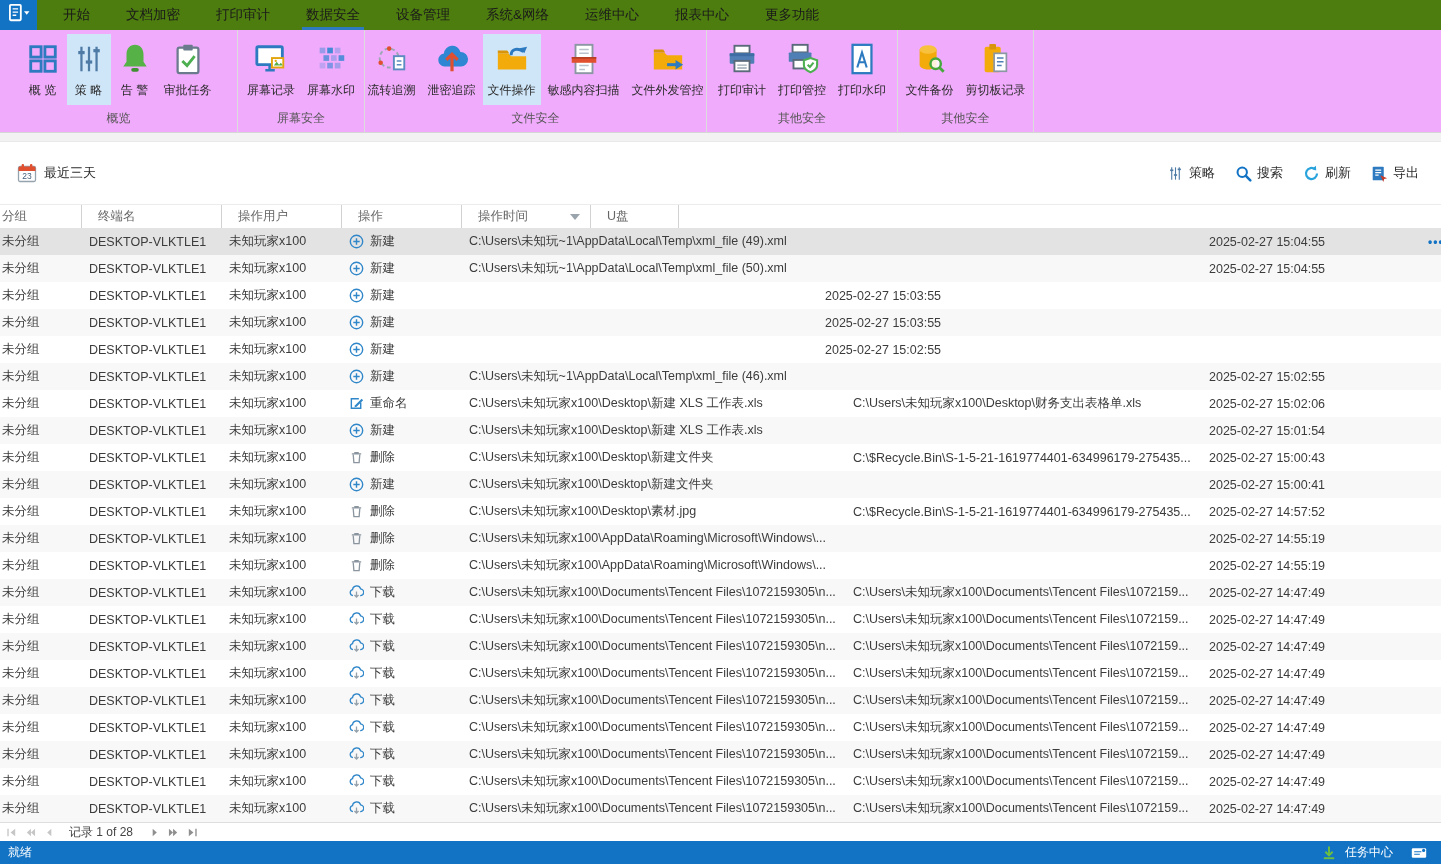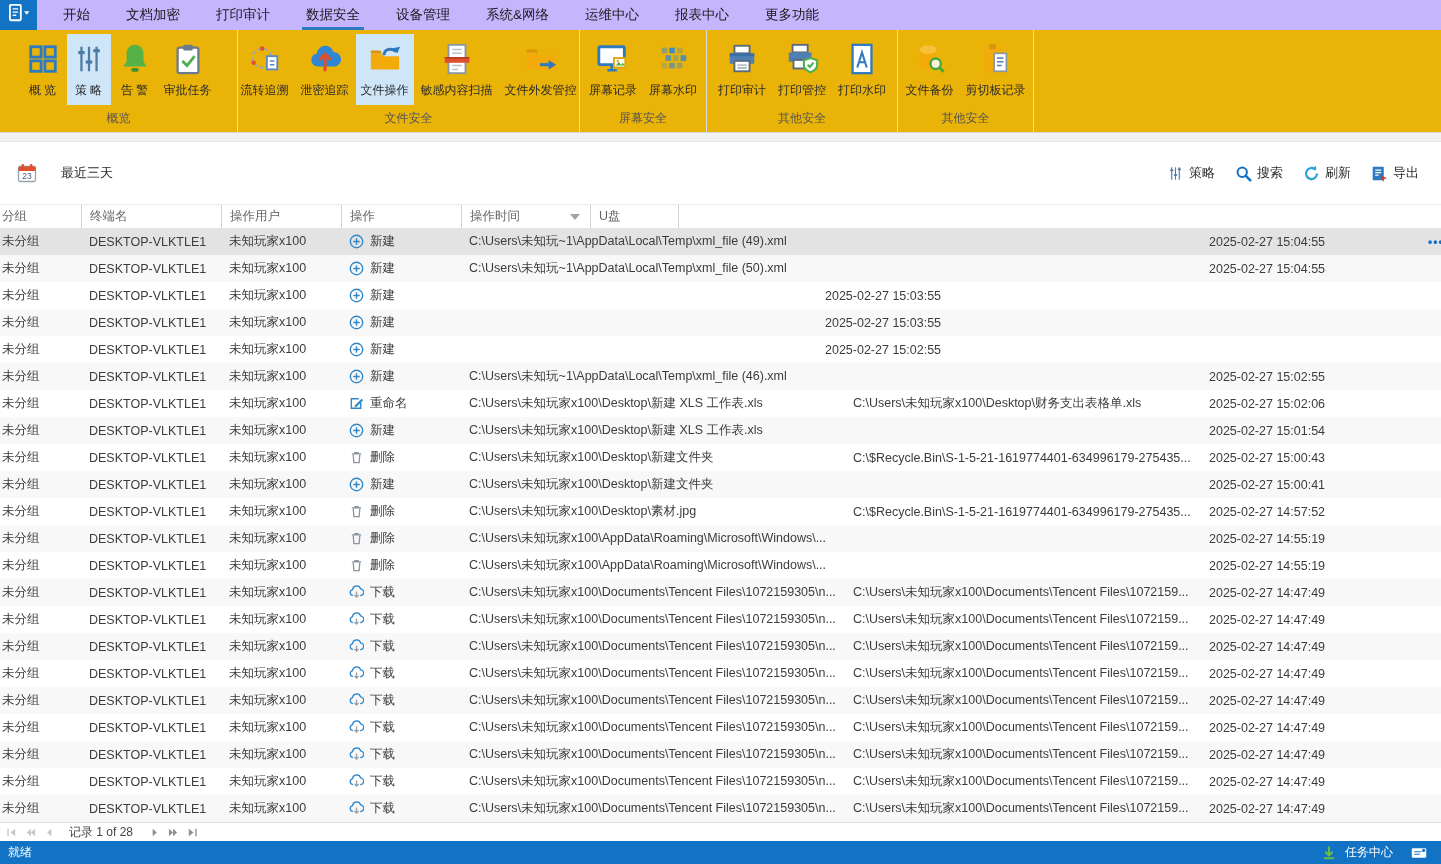--- a/index.html
+++ b/index.html
@@ -1,53 +1,53 @@
 <!DOCTYPE html>
 <html><head>
 <meta charset="utf-8">
 <style>
   html,body{margin:0;padding:0;}
   body{font-family:"Liberation Sans","DejaVu Sans",sans-serif;background:#fff;}
   .app{position:relative;width:1441px;height:864px;background:#fff;overflow:hidden;}
 
   
-  .menubar{position:absolute;top:0;left:0;width:100%;height:30px;background:#c4b5fd;display:flex;align-items:stretch;}
+  .menubar{position:absolute;top:0;left:0;width:100%;height:30px;background:#4d7c0f;display:flex;align-items:stretch;}
   .appbtn{width:37px;height:30px;background:#1273c4;display:flex;align-items:center;justify-content:center;cursor:pointer;flex:none;}
   .appbtn svg{width:24px;height:20px;}
   .tabs{display:flex;margin-left:8px;}
   .tab{padding:0 18px;line-height:29px;font-size:13.5px;color:#1a1a1a;position:relative;cursor:pointer;white-space:nowrap;}
   .tab.active::after{content:"";position:absolute;left:14px;right:14px;bottom:0;height:3px;background:#2e7ac0;}
 
   
-  .ribbon{position:absolute;top:30px;left:0;width:100%;height:103px;background:#eab308;border-bottom:1px solid #d6d6d6;box-sizing:border-box;display:flex;font-family:Liberation Serif, serif;}
+  .ribbon{position:absolute;top:30px;left:0;width:100%;height:103px;background:#f0abfc;border-bottom:1px solid #d6d6d6;box-sizing:border-box;display:flex;}
   .rgroup{height:100%;border-right:1px solid #dcdcdc;box-sizing:border-box;display:flex;flex-direction:column;flex:none;}
   .rbtns{flex:1;display:flex;justify-content:center;align-items:flex-start;padding-top:4px;}
   .rbtn{display:flex;flex-direction:column;align-items:center;padding:8px 5px 6px;margin:0 1px;cursor:pointer;}
   .rbtn.hl{background:#cfe6f8;}
   .rbtn .ic{width:34px;height:34px;display:block;}
   .rbtn .ic svg{width:34px;height:34px;display:block;}
   .rlb{font-size:12px;color:#2b2b2b;margin-top:6px;white-space:nowrap;}
   .rglabel{font-size:12px;color:#555;text-align:center;padding-bottom:5px;}
   .rfill{flex:1;border-right:none;}
 
   .substrip{position:absolute;top:133px;left:0;width:100%;height:9px;background:#f2f2f2;border-bottom:1px solid #e9e9e9;box-sizing:border-box;}
 
   
   .toolbar{position:absolute;top:156px;left:0;width:100%;height:34px;display:flex;align-items:center;}
-  .datefilter{display:flex;align-items:center;gap:24px;margin-left:17px;font-size:13px;color:#2b2b2b;cursor:pointer;}
+  .datefilter{display:flex;align-items:center;gap:7px;margin-left:17px;font-size:13px;color:#2b2b2b;cursor:pointer;}
   .calwrap{position:relative;width:20px;height:20px;}
   .calwrap svg{width:20px;height:20px;display:block;}
   .calday{position:absolute;left:0;right:0;top:8px;text-align:center;font-size:8.5px;color:#44607a;}
   .tacts{margin-left:auto;margin-right:22px;display:flex;gap:20px;}
   .tact{display:flex;align-items:center;gap:5px;font-size:13px;color:#2b2b2b;cursor:pointer;}
   .tact .ic svg{width:17px;height:17px;display:block;}
 
   
   .thead{position:absolute;top:204px;left:0;width:1441px;height:23px;display:flex;border-top:1px solid #ececec;border-bottom:1px solid #ababab;box-sizing:content-box;background:#fff;}
-  .hcell{box-sizing:border-box;display:flex;align-items:center;padding-left:8px;font-size:12.5px;color:#666;border-left:1px solid #d2d2d2;overflow:hidden;white-space:nowrap;cursor:pointer;flex:none;}
+  .hcell{box-sizing:border-box;display:flex;align-items:center;padding-left:16px;font-size:12.5px;color:#666;border-left:1px solid #d2d2d2;overflow:hidden;white-space:nowrap;cursor:pointer;flex:none;}
   .hcell:first-child{border-left:none;padding-left:2px;}
   .sortarr{margin-left:auto;margin-right:10px;width:0;height:0;border-left:5px solid transparent;border-right:5px solid transparent;border-top:6px solid #9aa4ad;}
   .tbody{position:absolute;top:228px;left:0;width:1441px;}
   .trow{display:flex;height:27px;background:#fff;cursor:pointer;}
   .trow.alt{background:#f8f8f8;}
   .trow.sel{background:#e3e3e3;}
   .tcell{box-sizing:border-box;display:flex;align-items:center;padding-left:8px;font-size:12.5px;color:#3c3c3c;overflow:hidden;white-space:nowrap;flex:none;}
   .tcell:first-child{padding-left:2px;}
   .opcell{gap:6px;}
   .opcell .ic svg{width:15px;height:15px;display:block;}
@@ -141,82 +141,20 @@
                 <rect x="7" y="6" width="22" height="27" rx="2" fill="#fff" stroke="#6b7b8d" stroke-width="2.4"></rect>
                 <rect x="13" y="3" width="10" height="6" rx="1" fill="#6b7b8d"></rect>
                 <path d="M12 20l5 5 8-10" fill="none" stroke="#4caf50" stroke-width="3"></path>
               </svg>
             </span>
             <div class="rlb">审批任务</div>
           </div>
         </div>
         <div class="rglabel">概览</div>
       </div>
-      <div class="rgroup" style="width: 342px;">
-        <div class="rbtns">
-          <div class="rbtn">
-            <span class="ic">
-              <svg viewBox="0 0 36 36">
-                <circle cx="15" cy="17" r="10" fill="none" stroke="#9aa7b4" stroke-width="2" stroke-dasharray="4 3"></circle>
-                <circle cx="15" cy="7" r="2.4" fill="#e0502e"></circle>
-                <circle cx="6" cy="22" r="2.4" fill="#e0502e"></circle>
-                <rect x="20" y="15" width="11" height="14" fill="#fff" stroke="#5b8bc0" stroke-width="2"></rect>
-                <path d="M23 20h5M23 24h5" stroke="#5b8bc0" stroke-width="1.6"></path>
-              </svg>
-            </span>
-            <div class="rlb">流转追溯</div>
-          </div>
-          <div class="rbtn">
-            <span class="ic">
-              <svg viewBox="0 0 36 36">
-                <path d="M10 26a7 7 0 01-.6-13.9A9 9 0 0127 10.5 6.5 6.5 0 0127.5 26z" fill="#2f86d2"></path>
-                <g stroke="#e0502e" stroke-width="3.4" fill="none">
-                  <path d="M18 31V14"></path>
-                  <path d="M12 19l6-6 6 6"></path>
-                </g>
-              </svg>
-            </span>
-            <div class="rlb">泄密追踪</div>
-          </div>
-          <div class="rbtn hl">
-            <span class="ic">
-              <svg viewBox="0 0 36 36">
-                <path d="M3 12h11l3 3h16v14H3z" fill="#f3ab0c"></path>
-                <path d="M3 12V9h10l2 3z" fill="#d8940a"></path>
-                <path d="M30 10c-8-5-13-1-13 4" fill="none" stroke="#2d7ac0" stroke-width="3"></path>
-                <path d="M31 12l3-7-8 1.5z" fill="#2d7ac0"></path>
-              </svg>
-            </span>
-            <div class="rlb">文件操作</div>
-          </div>
-          <div class="rbtn">
-            <span class="ic">
-              <svg viewBox="0 0 36 36">
-                <rect x="9" y="3" width="18" height="30" fill="#fff" stroke="#8b97a3" stroke-width="2"></rect>
-                <path d="M13 8h10M13 12h10M13 25h10M13 29h6" stroke="#b9c2cb" stroke-width="1.6"></path>
-                <rect x="5" y="16" width="26" height="6" fill="#e0502e"></rect>
-                <rect x="5" y="16" width="26" height="1.6" fill="#b23c20"></rect>
-              </svg>
-            </span>
-            <div class="rlb">敏感内容扫描</div>
-          </div>
-          <div class="rbtn">
-            <span class="ic">
-              <svg viewBox="0 0 36 36">
-                <path d="M3 11h11l3 3h16v15H3z" fill="#f3ab0c"></path>
-                <path d="M3 11V8h10l2 3z" fill="#d8940a"></path>
-                <path d="M17 24h11" fill="none" stroke="#2d7ac0" stroke-width="3.2"></path>
-                <path d="M26 19l8 5-8 5z" fill="#2d7ac0"></path>
-              </svg>
-            </span>
-            <div class="rlb">文件外发管控</div>
-          </div>
-        </div>
-        <div class="rglabel">文件安全</div>
-      </div>
       <div class="rgroup" style="width: 127px;">
         <div class="rbtns">
           <div class="rbtn">
             <span class="ic">
               <svg viewBox="0 0 36 36">
                 <rect x="3" y="5" width="27" height="19" rx="1.5" fill="#fff" stroke="#2d7ac0" stroke-width="3"></rect>
                 <path d="M12 30h10M16.5 24v6" stroke="#2d7ac0" stroke-width="2.6" fill="none"></path>
                 <rect x="19" y="17" width="12" height="10" fill="#fff" stroke="#e3a50e" stroke-width="2"></rect>
                 <path d="M21 25l3-4 2.5 3 2-2 2 3z" fill="#57b047"></path>
                 <circle cx="23" cy="20" r="1.2" fill="#e3a50e"></circle>
@@ -237,20 +175,82 @@
                   <rect x="6" y="22" width="6" height="6" opacity=".25"></rect>
                   <rect x="14" y="22" width="6" height="6" opacity=".6"></rect>
                   <rect x="22" y="22" width="6" height="6" opacity=".4"></rect>
                 </g>
               </svg>
             </span>
             <div class="rlb">屏幕水印</div>
           </div>
         </div>
         <div class="rglabel">屏幕安全</div>
+      </div>
+      <div class="rgroup" style="width: 342px;">
+        <div class="rbtns">
+          <div class="rbtn">
+            <span class="ic">
+              <svg viewBox="0 0 36 36">
+                <circle cx="15" cy="17" r="10" fill="none" stroke="#9aa7b4" stroke-width="2" stroke-dasharray="4 3"></circle>
+                <circle cx="15" cy="7" r="2.4" fill="#e0502e"></circle>
+                <circle cx="6" cy="22" r="2.4" fill="#e0502e"></circle>
+                <rect x="20" y="15" width="11" height="14" fill="#fff" stroke="#5b8bc0" stroke-width="2"></rect>
+                <path d="M23 20h5M23 24h5" stroke="#5b8bc0" stroke-width="1.6"></path>
+              </svg>
+            </span>
+            <div class="rlb">流转追溯</div>
+          </div>
+          <div class="rbtn">
+            <span class="ic">
+              <svg viewBox="0 0 36 36">
+                <path d="M10 26a7 7 0 01-.6-13.9A9 9 0 0127 10.5 6.5 6.5 0 0127.5 26z" fill="#2f86d2"></path>
+                <g stroke="#e0502e" stroke-width="3.4" fill="none">
+                  <path d="M18 31V14"></path>
+                  <path d="M12 19l6-6 6 6"></path>
+                </g>
+              </svg>
+            </span>
+            <div class="rlb">泄密追踪</div>
+          </div>
+          <div class="rbtn hl">
+            <span class="ic">
+              <svg viewBox="0 0 36 36">
+                <path d="M3 12h11l3 3h16v14H3z" fill="#f3ab0c"></path>
+                <path d="M3 12V9h10l2 3z" fill="#d8940a"></path>
+                <path d="M30 10c-8-5-13-1-13 4" fill="none" stroke="#2d7ac0" stroke-width="3"></path>
+                <path d="M31 12l3-7-8 1.5z" fill="#2d7ac0"></path>
+              </svg>
+            </span>
+            <div class="rlb">文件操作</div>
+          </div>
+          <div class="rbtn">
+            <span class="ic">
+              <svg viewBox="0 0 36 36">
+                <rect x="9" y="3" width="18" height="30" fill="#fff" stroke="#8b97a3" stroke-width="2"></rect>
+                <path d="M13 8h10M13 12h10M13 25h10M13 29h6" stroke="#b9c2cb" stroke-width="1.6"></path>
+                <rect x="5" y="16" width="26" height="6" fill="#e0502e"></rect>
+                <rect x="5" y="16" width="26" height="1.6" fill="#b23c20"></rect>
+              </svg>
+            </span>
+            <div class="rlb">敏感内容扫描</div>
+          </div>
+          <div class="rbtn">
+            <span class="ic">
+              <svg viewBox="0 0 36 36">
+                <path d="M3 11h11l3 3h16v15H3z" fill="#f3ab0c"></path>
+                <path d="M3 11V8h10l2 3z" fill="#d8940a"></path>
+                <path d="M17 24h11" fill="none" stroke="#2d7ac0" stroke-width="3.2"></path>
+                <path d="M26 19l8 5-8 5z" fill="#2d7ac0"></path>
+              </svg>
+            </span>
+            <div class="rlb">文件外发管控</div>
+          </div>
+        </div>
+        <div class="rglabel">文件安全</div>
       </div>
       <div class="rgroup" style="width: 191px;">
         <div class="rbtns">
           <div class="rbtn">
             <span class="ic">
               <svg viewBox="0 0 36 36">
                 <rect x="10" y="4" width="16" height="8" fill="#fff" stroke="#5a6a7a" stroke-width="2"></rect>
                 <rect x="5" y="12" width="26" height="11" rx="1" fill="#4f7fb5"></rect>
                 <rect x="5" y="12" width="26" height="3" fill="#3d6da3"></rect>
                 <rect x="10" y="20" width="16" height="11" fill="#fff" stroke="#5a6a7a" stroke-width="2"></rect>

